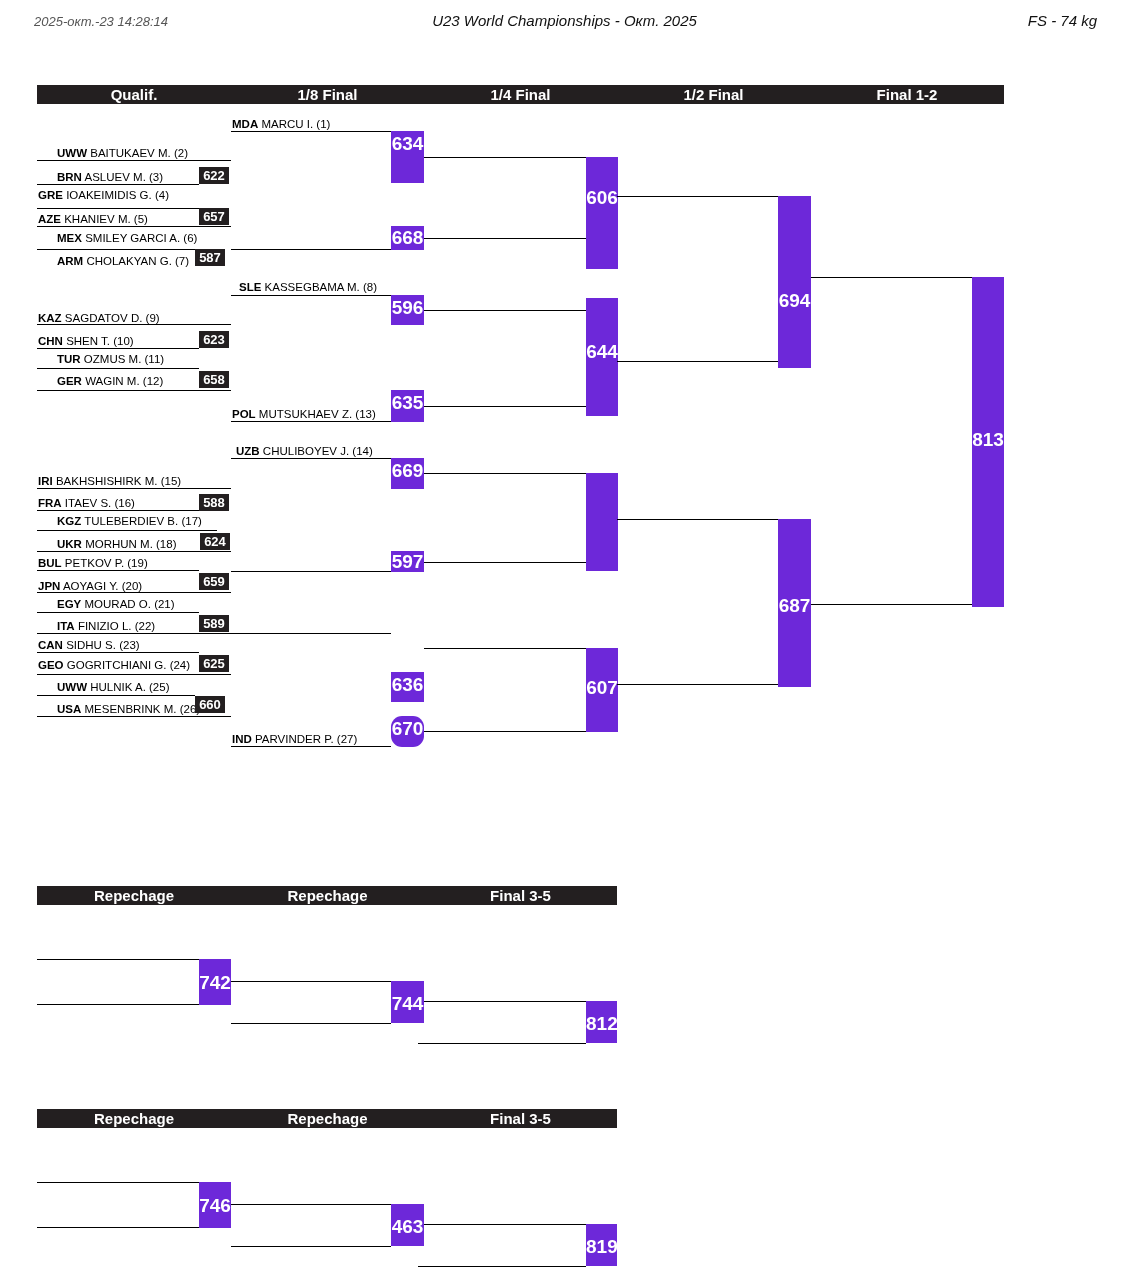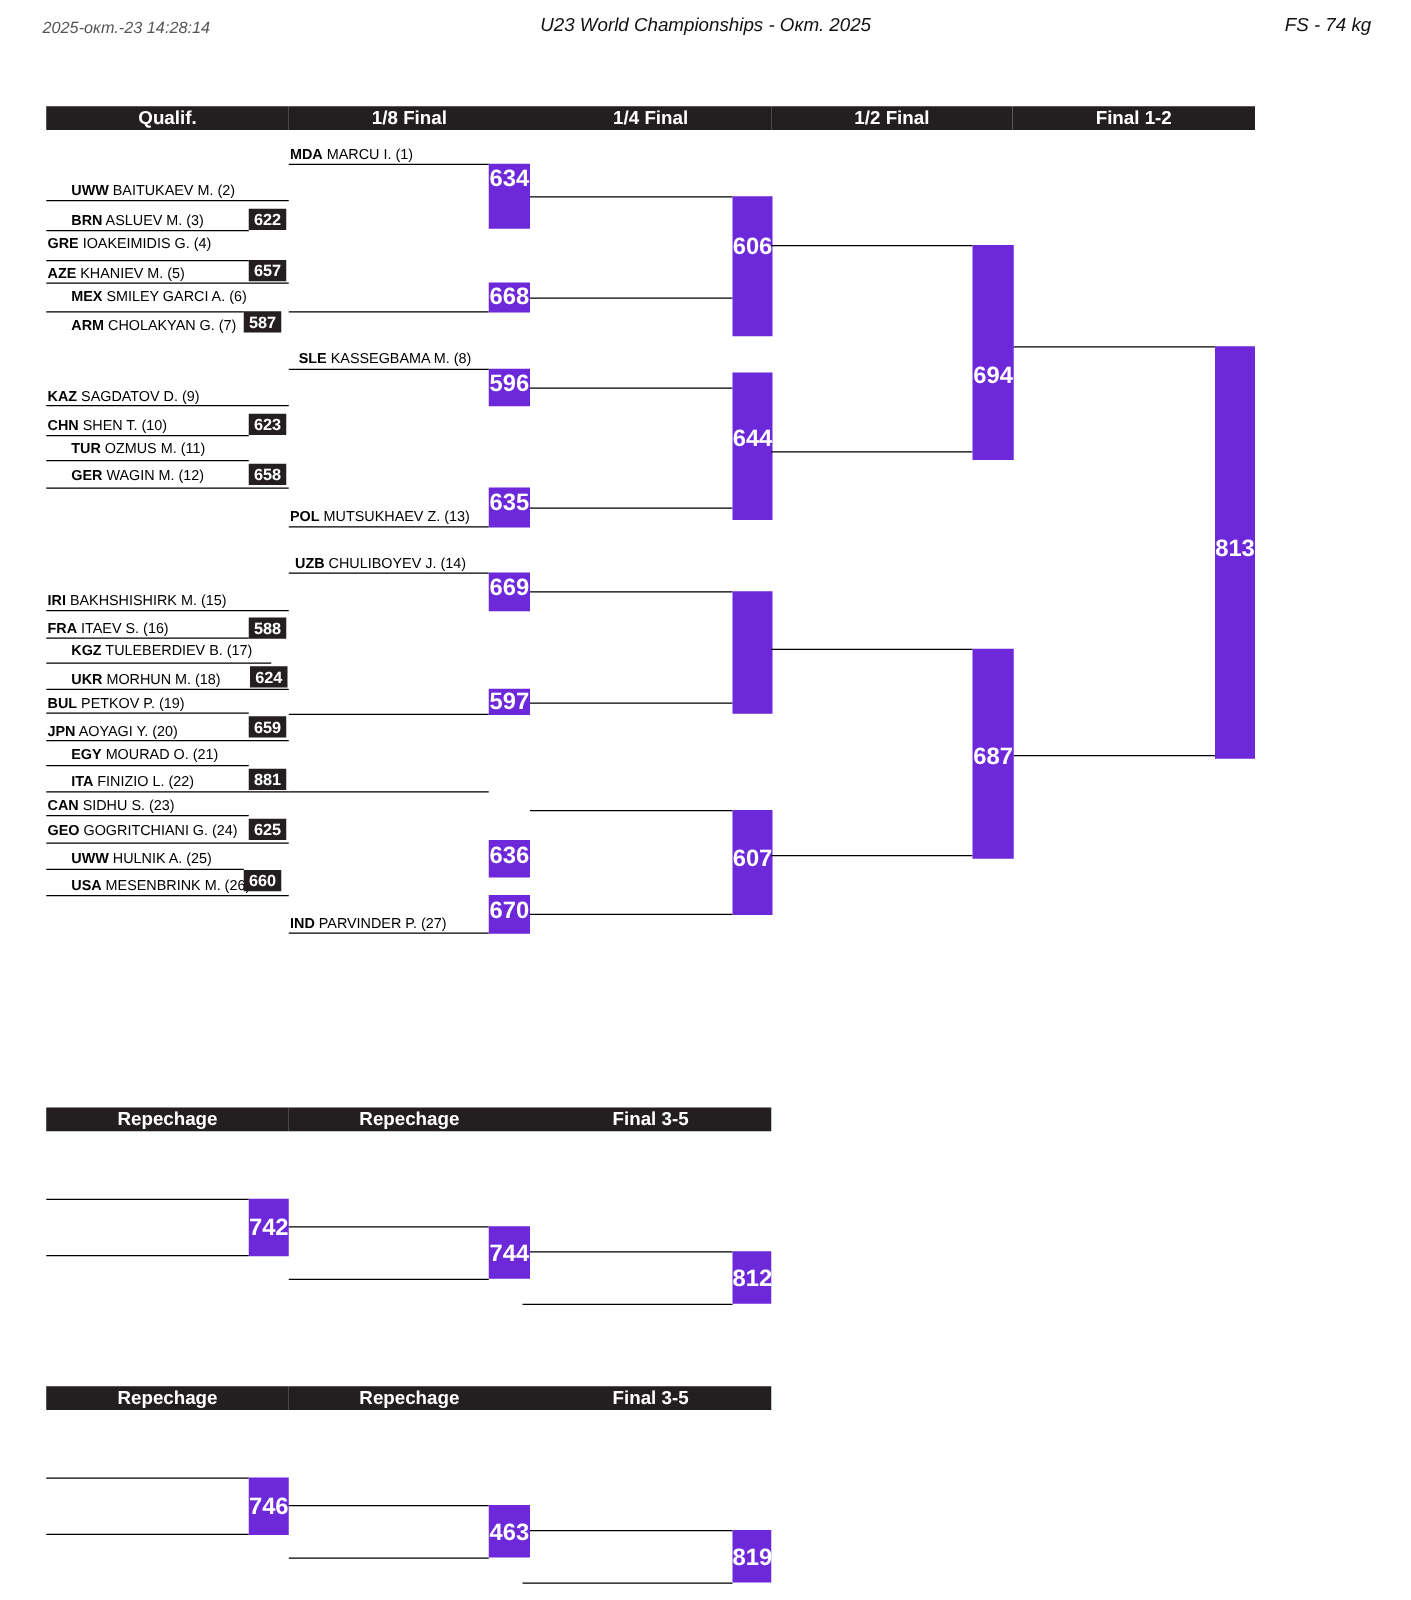--- a/index.html
+++ b/index.html
@@ -167,21 +167,21 @@
 <div class="hline" style="left:37px; top:530px; width:180px;"></div>
 <div class="hline" style="left:37px; top:551px; width:194px;"></div>
 <div class="qbox" style="left:200px; top:533px;">624</div>
 
 <div class="hline" style="left:37px; top:570px; width:162px;"></div>
 <div class="hline" style="left:37px; top:592px; width:194px;"></div>
 <div class="qbox" style="left:199px; top:573px;">659</div>
 
 <div class="hline" style="left:37px; top:612px; width:162px;"></div>
 <div class="hline" style="left:37px; top:633px; width:194px;"></div>
-<div class="qbox" style="left:199px; top:615px;">881</div>
+<div class="qbox" style="left:199px; top:615px;">589</div>
 
 <div class="hline" style="left:37px; top:652px; width:162px;"></div>
 <div class="hline" style="left:37px; top:674px; width:194px;"></div>
 <div class="qbox" style="left:199px; top:655px;">625</div>
 
 <div class="hline" style="left:37px; top:695px; width:158px;"></div>
 <div class="hline" style="left:37px; top:716px; width:194px;"></div>
 <div class="qbox" style="left:195px; top:696px;">660</div>
 
 <div class="hline" style="left:231px; top:131px; width:160px;"></div>
@@ -213,21 +213,21 @@
 <div class="bout" style="left:391px; top:551px; width:33px; height:21px;">
     <span class="bout-num-mid">597</span>
   </div>
 
 <div class="hline" style="left:231px; top:633px; width:160px;"></div>
 <div class="bout" style="left:391px; top:652px; width:33px; height:30px;margin-top:20px;">
     <span class="bout-num-top">636</span>
   </div>
 
 <div class="hline" style="left:231px; top:746px; width:160px;"></div>
-<div class="bout" style="left:391px; top:716px; width:33px; height:31px;">
+<div class="bout" style="left:391px; top:716px; width:33px; height:31px;border-radius:11px;">
     <span class="bout-num-top">670</span>
   </div>
 
 <div class="hline" style="left:424px; top:157px; width:162px;"></div>
 <div class="hline" style="left:424px; top:238px; width:162px;"></div>
 <div class="bout" style="left:586px; top:157px; width:32px; height:112px;">
     <span style="top:30px;">606</span>
   </div>
 
 <div class="hline" style="left:424px; top:310px; width:162px;"></div>

